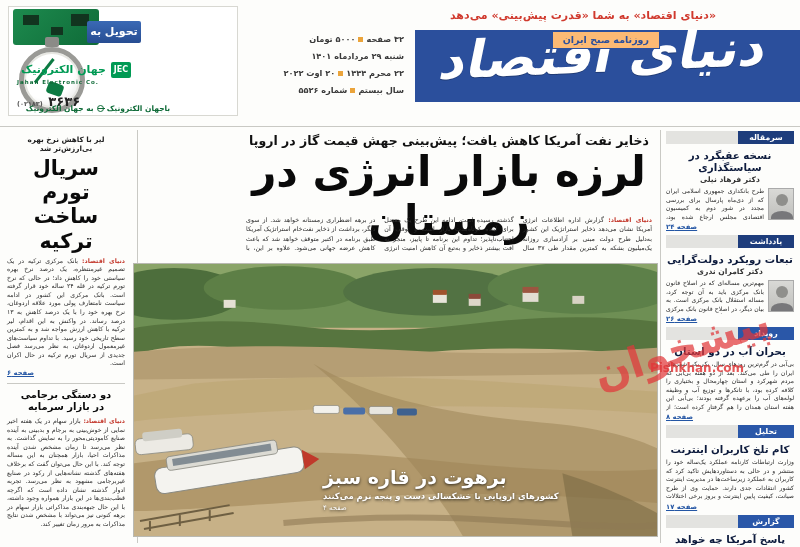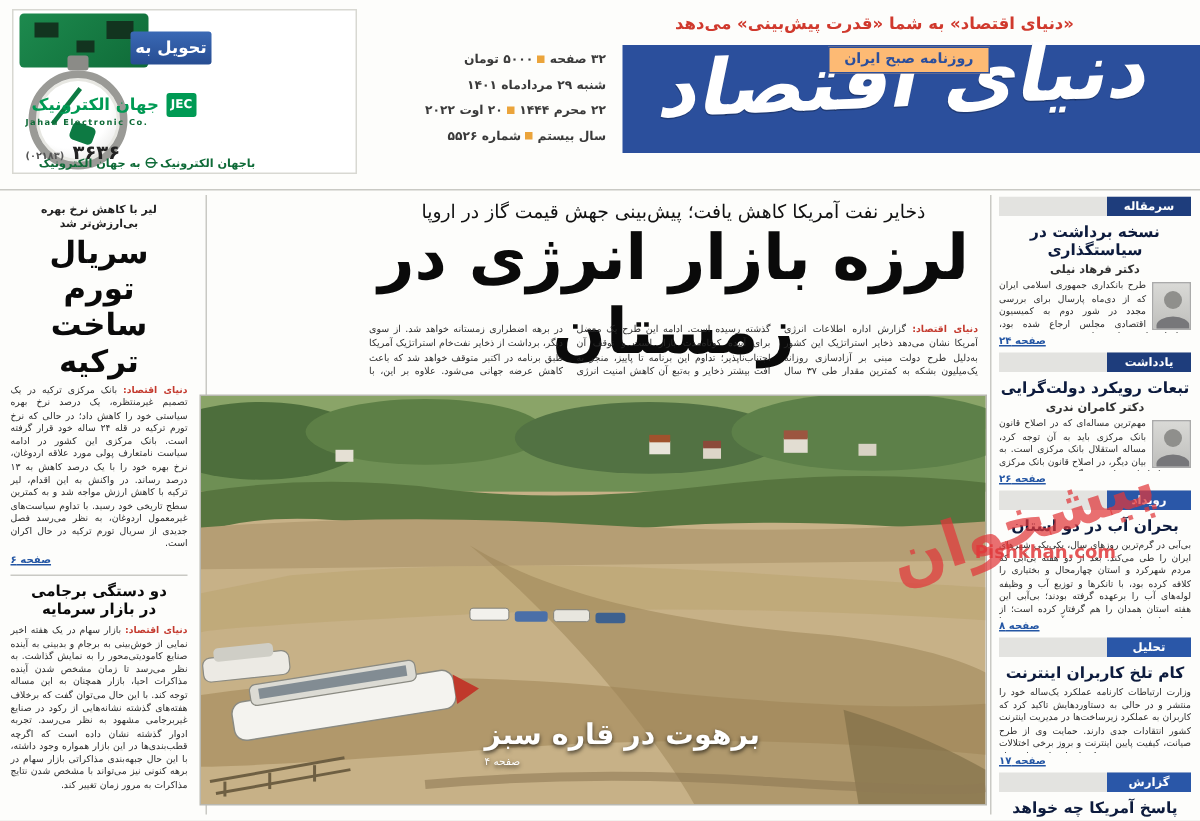--- a/index.html
+++ b/index.html
@@ -71,21 +71,21 @@
   #ad-contact .code { font-size:6.5px; color:#555; }
   #ad-contact .site { font-size:10px; border-right:1px solid #999; padding-right:22px; margin-right:4px; }
   #ad-slogan { position:absolute; bottom:2px; left:4px; width:170px; text-align:center; font-size:7.5px; font-weight:bold; color:#0f6b38; }
   .globe-dot { display:inline-block; width:7px; height:7px; border:1px solid #0f6b38; border-radius:50%; vertical-align:middle; margin:0 3px; position:relative; }
   .globe-dot::after { content:""; position:absolute; left:0; top:2px; width:7px; height:1px; background:#0f6b38; }
 
   
   .vrule { position:absolute; top:130px; bottom:4px; width:1px; background:#c9c9c4; }
 
   
-  #lead-kicker { position:absolute; top:133px; right:146px; left:244px; text-align:center; font-size:12.5px; font-weight:normal; color:#111; }
+  #lead-kicker { position:absolute; top:133px; right:146px; left:244px; text-align:center; font-size:12.5px; font-weight:bold; color:#111; }
   #lead-headline { position:absolute; top:147px; right:146px; left:244px; text-align:center; font-size:42px; font-weight:bold; color:#0a0a0a; letter-spacing:-1px; }
   #lead-body { position:absolute; top:215px; right:148px; left:246px; height:47px; overflow:hidden;
     column-count:3; column-gap:9px; font-size:6.3px; line-height:1.5; text-align:justify; color:#2a2a2a; }
   #lead-body .pref { color:#c43a2e; font-weight:bold; }
   .lead-open { font-weight:bold; }
 
   
   #photo-wrap { position:absolute; top:263px; right:142px; left:133px; height:274px; border:1px solid #b9b9b2; }
   #photo-wrap svg { display:block; width:100%; height:100%; }
   #photo-caption { position:absolute; left:0; right:14px; bottom:24px; text-align:left; direction:rtl; color:#fff; text-shadow:0 1px 3px rgba(0,0,0,.75); }
@@ -231,20 +231,21 @@
         <path d="M6,258 L96,242"></path>
         <path d="M10,266 L100,250"></path>
         <line x1="16" y1="258" x2="16" y2="268"></line>
           <line x1="46" y1="252" x2="46" y2="263"></line>
           <line x1="76" y1="247" x2="76" y2="258"></line>
       </g>
       <path d="M150,260 Q260,250 380,258 T525,262" stroke="#8f7a55" stroke-width="6" fill="none" opacity="0.6"></path>
     </svg>
     <div id="photo-caption">
       <div class="t">برهوت در قاره سبز</div>
+      <div class="s">کشورهای اروپایی با خشکسالی دست و پنجه نرم می‌کنند</div>
       <div class="p">صفحه ۴</div>
     </div>
   </div>
 
   <div id="leftcol">
     <div class="lk">لیر با کاهش نرخ بهره بی‌ارزش‌تر شد</div>
     <div class="lh1">
       <span>سریال تورم</span><br>
       <span>ساخت ترکیه</span>
     </div>
@@ -263,21 +264,21 @@
       <span class="pref">دنیای اقتصاد:</span><span> بازار سهام در یک هفته اخیر نمایی از خوش‌بینی به برجام و بدبینی به آینده صنایع کامودیتی‌محور را به نمایش گذاشت. به نظر می‌رسد تا زمان مشخص شدن آینده مذاکرات احیا، بازار همچنان به این مساله توجه کند. با این حال می‌توان گفت که برخلاف هفته‌های گذشته نشانه‌هایی از رکود در صنایع غیربرجامی مشهود به نظر می‌رسد. تجربه ادوار گذشته نشان داده است که اگرچه قطب‌بندی‌ها در این بازار همواره وجود داشته، با این حال جبهه‌بندی مذاکراتی بازار سهام در برهه کنونی نیز می‌تواند با مشخص شدن نتایج مذاکرات به مرور زمان تغییر کند.</span>
     </div>
 
   </div>
 
   <div id="sidebar">
 
     <div class="sec-head" style="margin-top:0">
       <span class="lbl">سرمقاله</span>
     </div>
-    <div class="sh">نسخه برداشت در سیاستگذاری</div>
+    <div class="sh">نسخه عقبگرد در سیاستگذاری</div>
     <div class="sa">دکتر فرهاد نیلی</div>
     <div class="sb clamp4">
       <span class="portrait"></span>
       <span>طرح بانکداری جمهوری اسلامی ایران که از دی‌ماه پارسال برای بررسی مجدد در شور دوم به کمیسیون اقتصادی مجلس ارجاع شده بود، سرانجام با تغییرات زیاد در متن به تصویب کمیسیون رسید.</span>
     </div>
     <span class="pageref">صفحه ۲۴</span>
 
     <div class="sec-head">
       <span class="lbl">یادداشت</span>
     </div>

